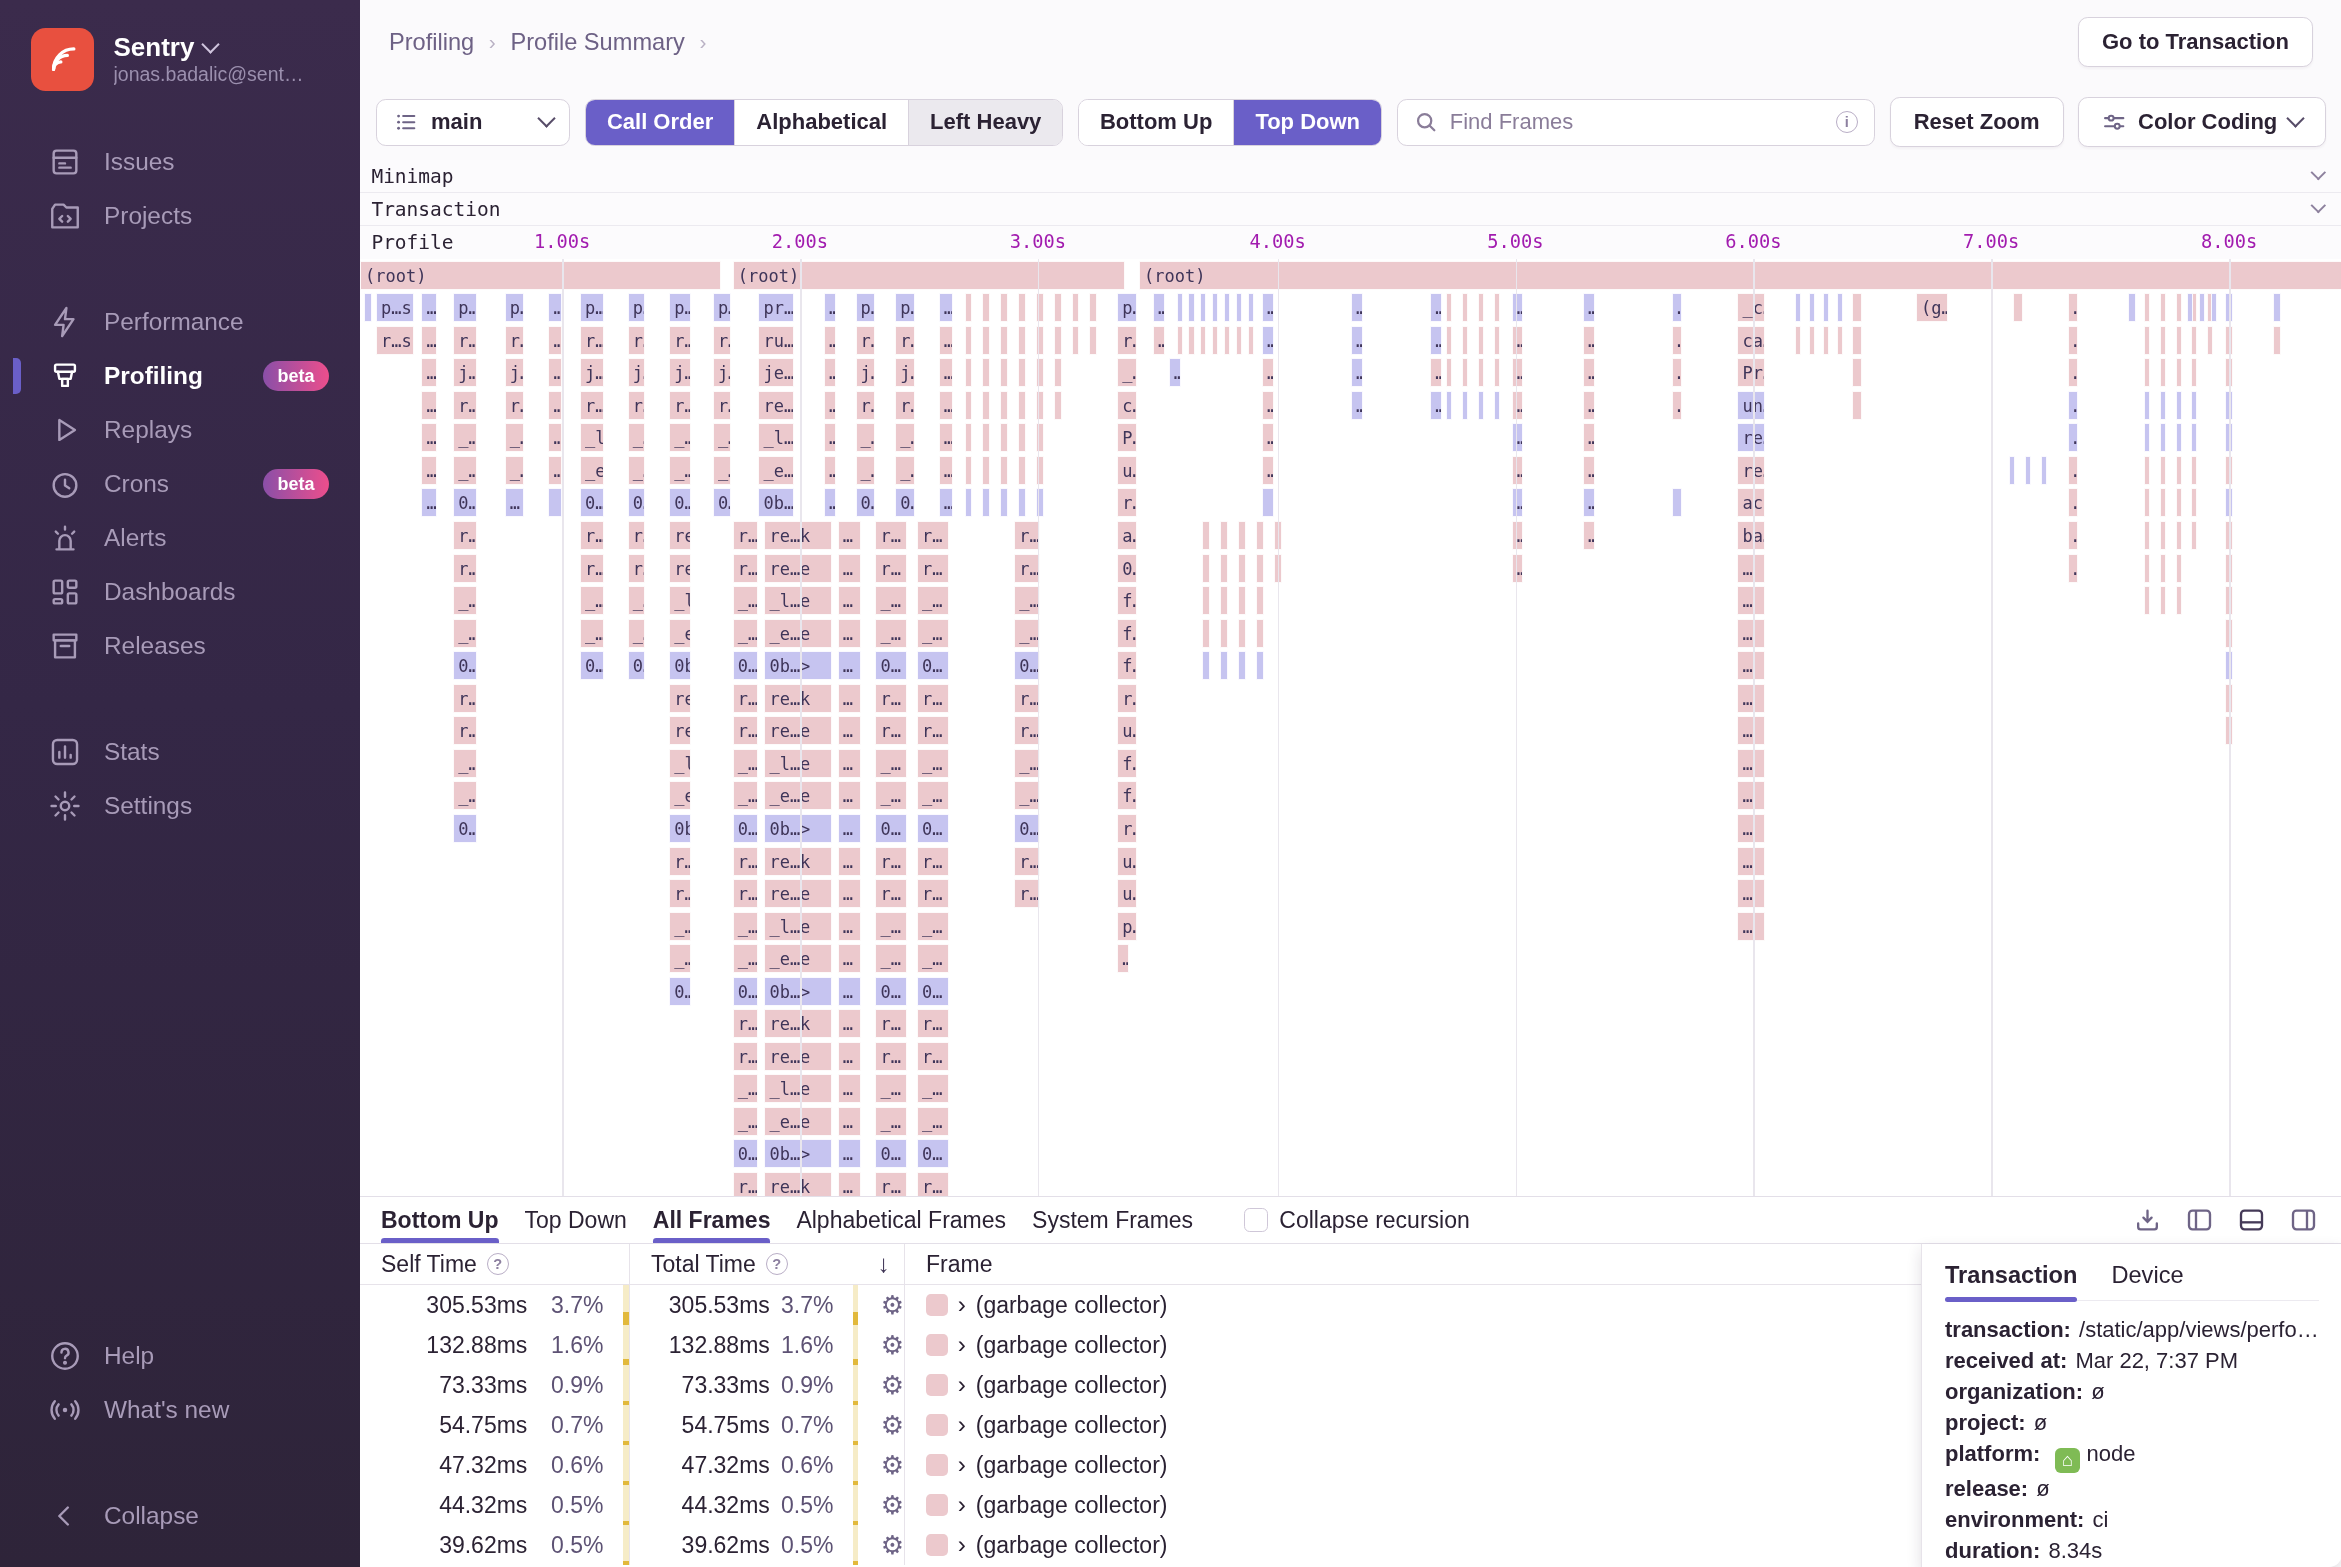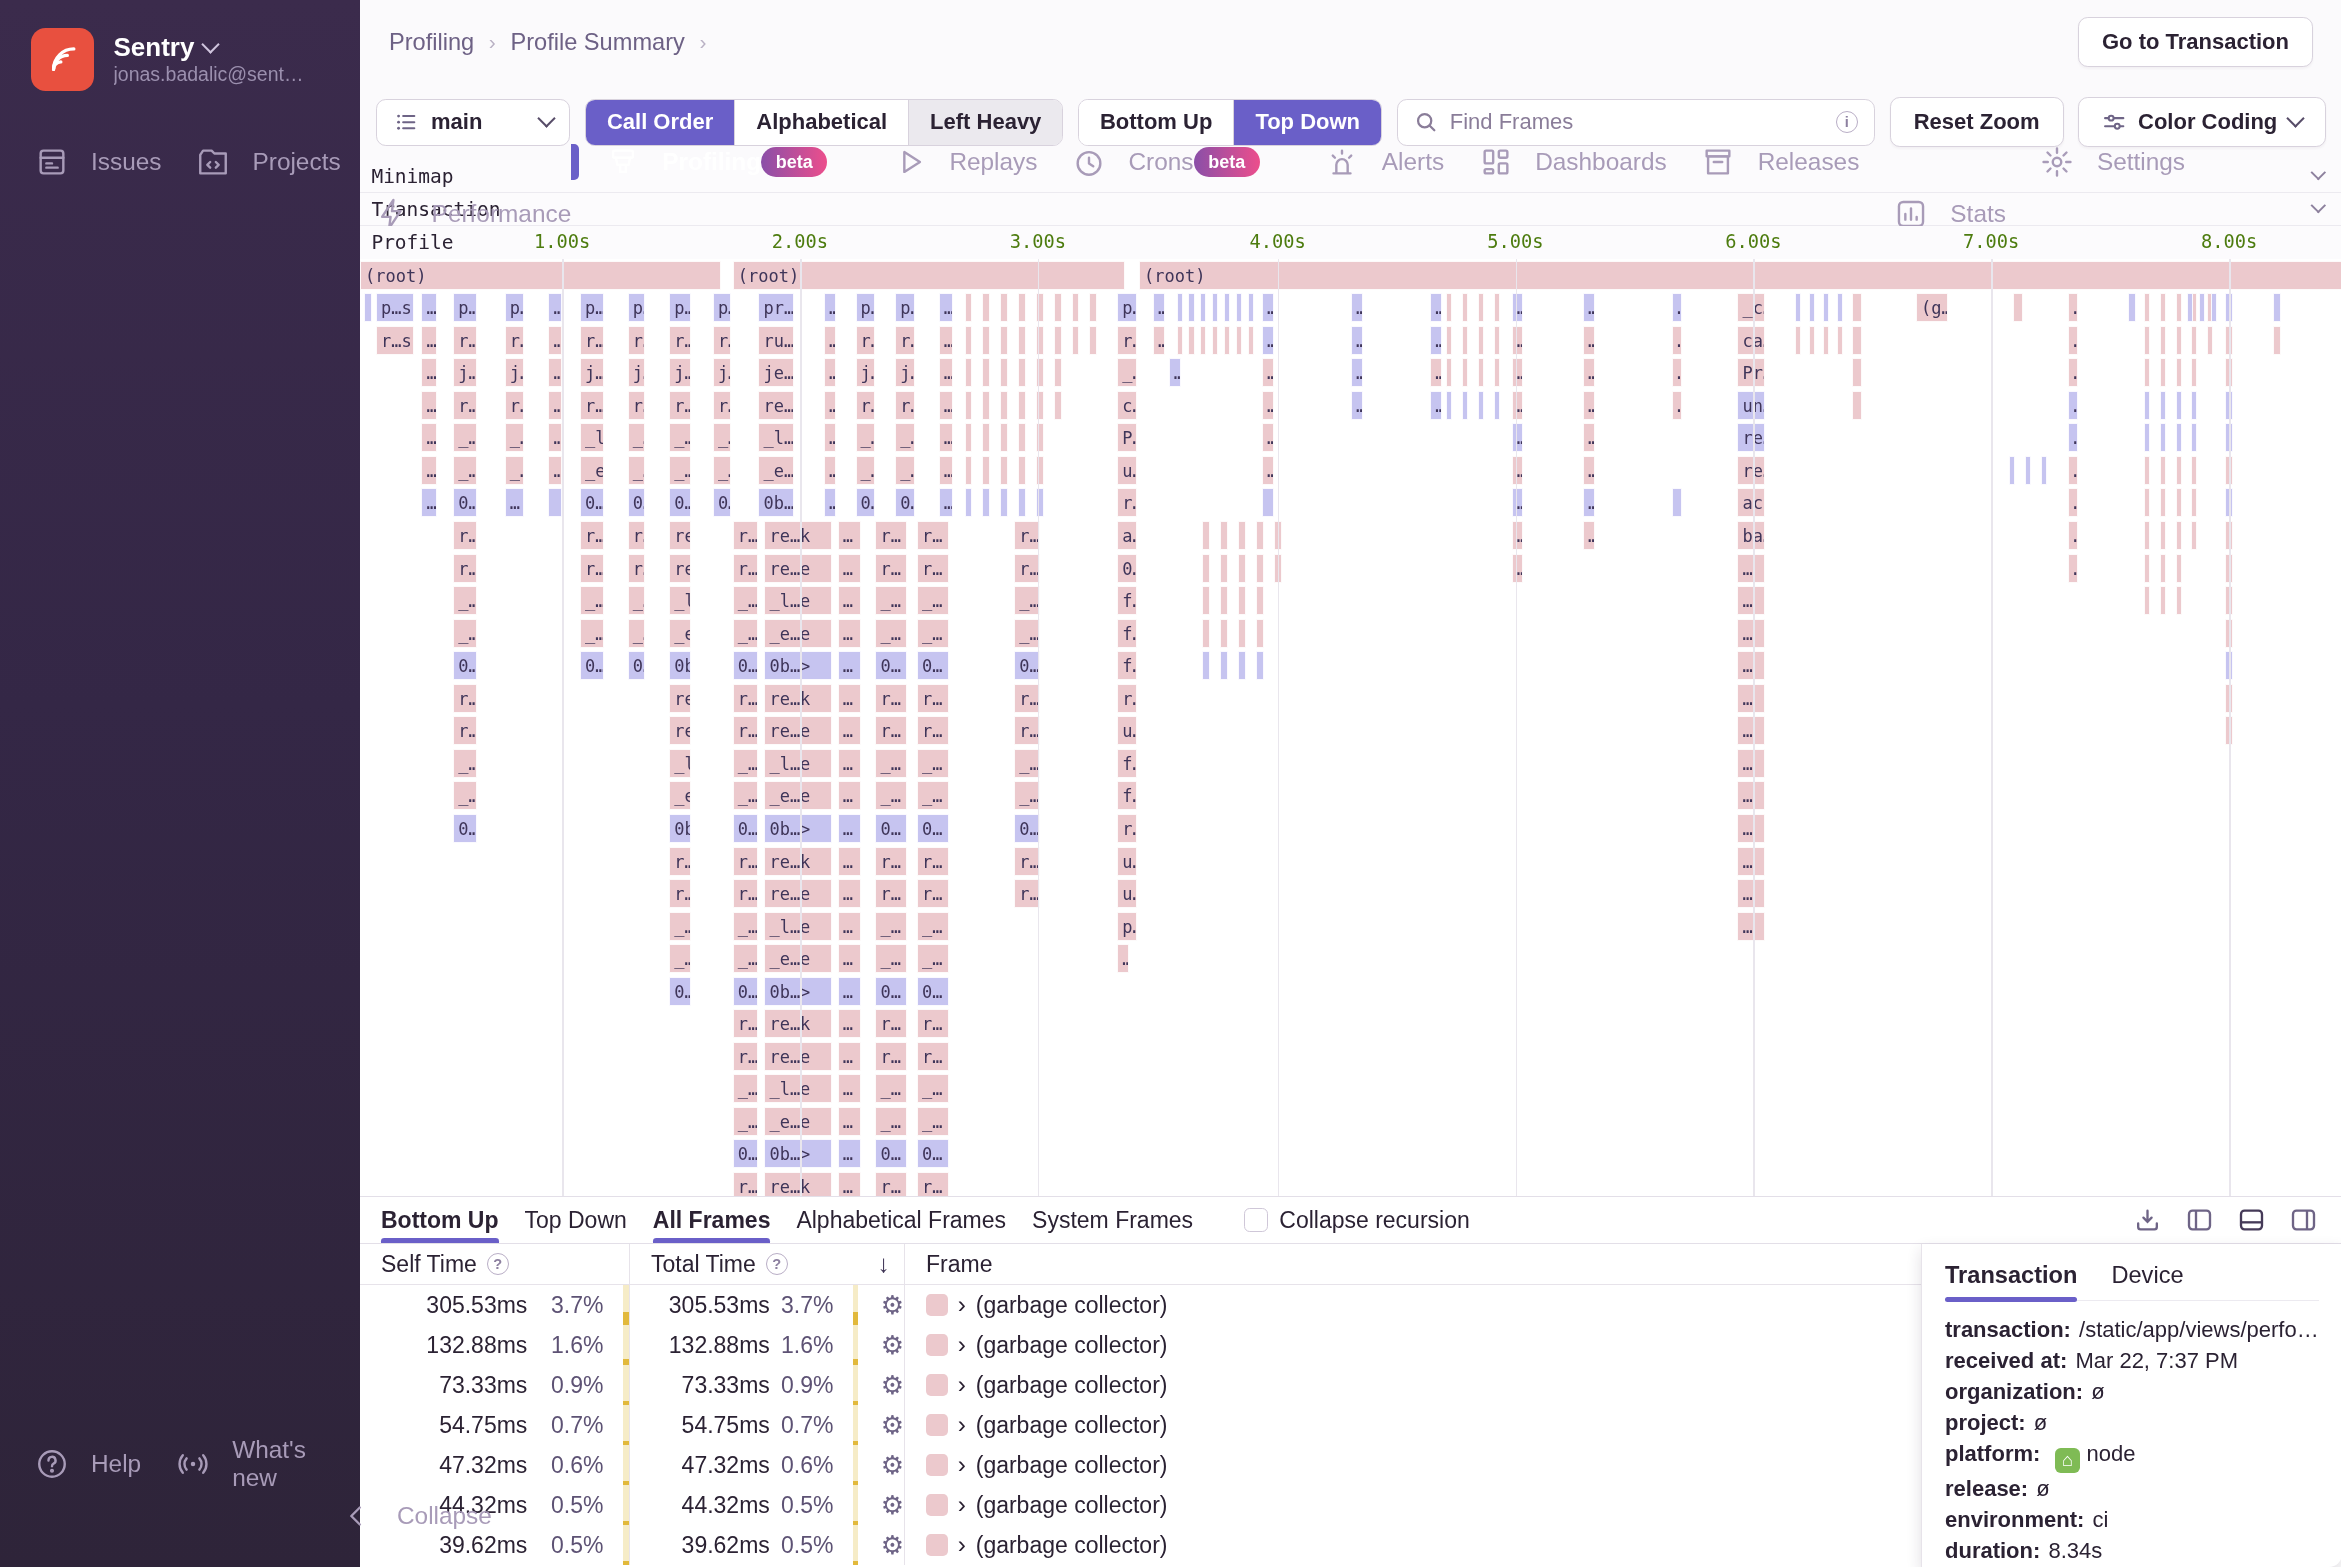--- a/index.html
+++ b/index.html
@@ -9,21 +9,21 @@
 
   
   .sidebar { width:360px; height:100%; flex:0 0 360px; display:flex; flex-direction:column;
     background:linear-gradient(180deg,#3b2b4c 0%, #342746 45%, #2e2439 100%); padding:28px 0 24.4px; }
   .org { display:flex; align-items:center; gap:19.5px; padding:0 0 0 31px; margin-bottom:44px; }
   .org-logo { width:63px; height:63px; border-radius:14.6px; background:#e8503f; display:flex;
     align-items:center; justify-content:center; flex:0 0 63px; }
   .org-meta { line-height:1.2; min-width:0; }
   .org-name { color:#fff; font-size:26px; font-weight:700; display:flex; align-items:center; gap:9.8px; }
   .org-email { color:#9b8fae; font-size:19.5px; white-space:nowrap; overflow:hidden; text-overflow:ellipsis; max-width:244px; }
-  .nav { list-style:none; display:flex; flex-direction:row; }
+  .nav { list-style:none; display:flex; flex-direction:column;margin-left:13px; }
   .nav-item { position:relative; display:flex; align-items:center; height:54px; padding-left:33px;
     color:#a89bb8; font-size:24.4px; cursor:pointer; }
   .nav-item .icn { width:37px; height:37px; margin-right:21px; display:flex; align-items:center; justify-content:center; flex:0 0 37px; }
   .nav-item svg { width:34px; height:34px; }
   .nav-item.active { color:#fff; font-weight:600; }
   .nav-item.active::before { content:""; position:absolute; left:0; top:9px; width:8.1px; height:36px;
     background:#6a5fc8; border-radius:0 4.9px 4.9px 0; }
   .nav-item.gap-top { margin-top:52px; }
   .badge { margin-left:auto; margin-right:31px; font-size:18px; font-weight:700; color:#fff;
     padding:4.1px 14.6px; border-radius:813px; background:linear-gradient(90deg,#8a4fa8,#ec4e8c); }
@@ -60,21 +60,21 @@
     transform:rotate(45deg); margin-top:-6.5px; }
 
   
   .crow { height:33px; background:#fcfbfd; border-bottom:1.6px solid #eceaf0; display:flex; align-items:center;
     font-family:"DejaVu Sans Mono", monospace; font-size:19.5px; color:#2b2233; padding:0 18px 0 11.4px; }
   .crow:first-of-type { height:32px; }
   .crow .chev { margin-left:auto; width:10.6px; height:10.6px; border-color:#8d819e; }
   .profile-row { height:33px; position:relative; border-bottom:none; background:#fcfbfd;
     font-family:"DejaVu Sans Mono", monospace; font-size:19.5px; }
   .profile-row .plabel { position:absolute; left:11.4px; top:4.9px; color:#2b2233; }
-  .tick { position:absolute; top:4.9px; transform:translateX(-50%); color:#4d7c0f; font-size:18.7px; }
+  .tick { position:absolute; top:4.9px; transform:translateX(-50%); color:#a21caf; font-size:18.7px; }
 
   
   .flame { position:relative; height:937px; background:#fff; overflow:hidden; }
   .gridline { position:absolute; top:0; bottom:0; width:1.6px; background:#e9e6ed; z-index:5; pointer-events:none; }
   .cell { position:absolute; height:29px; border:0.8px solid rgba(255,255,255,.9); border-radius:0.8px;
     font-family:"DejaVu Sans Mono", monospace; font-size:17px; line-height:28px; color:#3f3559;
     padding-left:4.1px; overflow:hidden; white-space:nowrap; z-index:1; cursor:pointer; }
   .c0 { background:#ecc9cd; } .c1 { background:#c6c4f0; }
 
   

